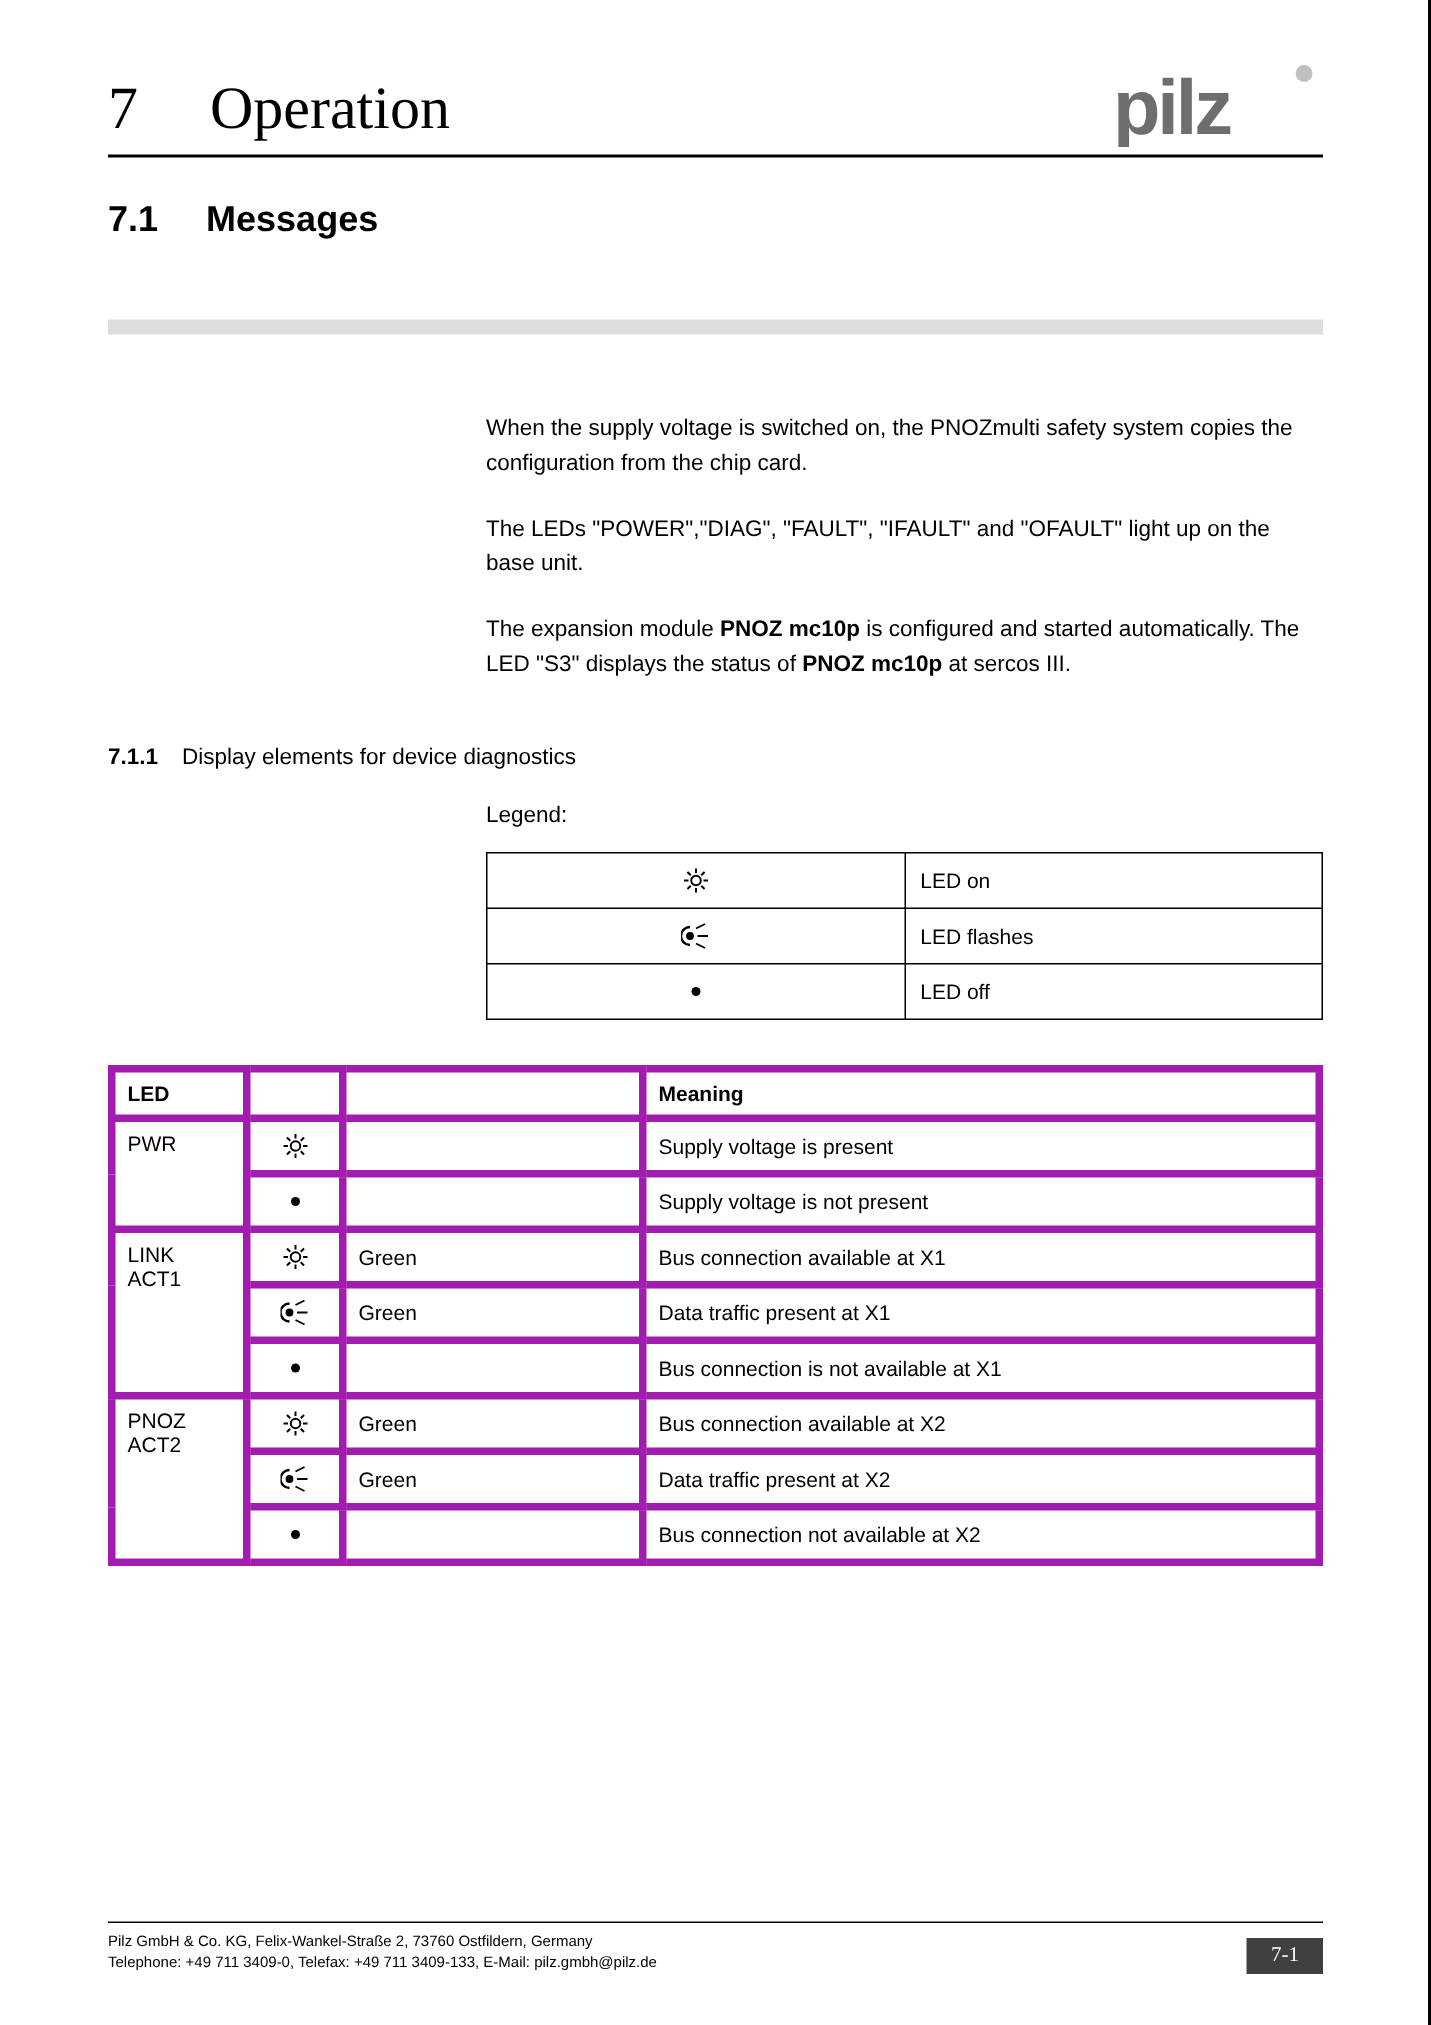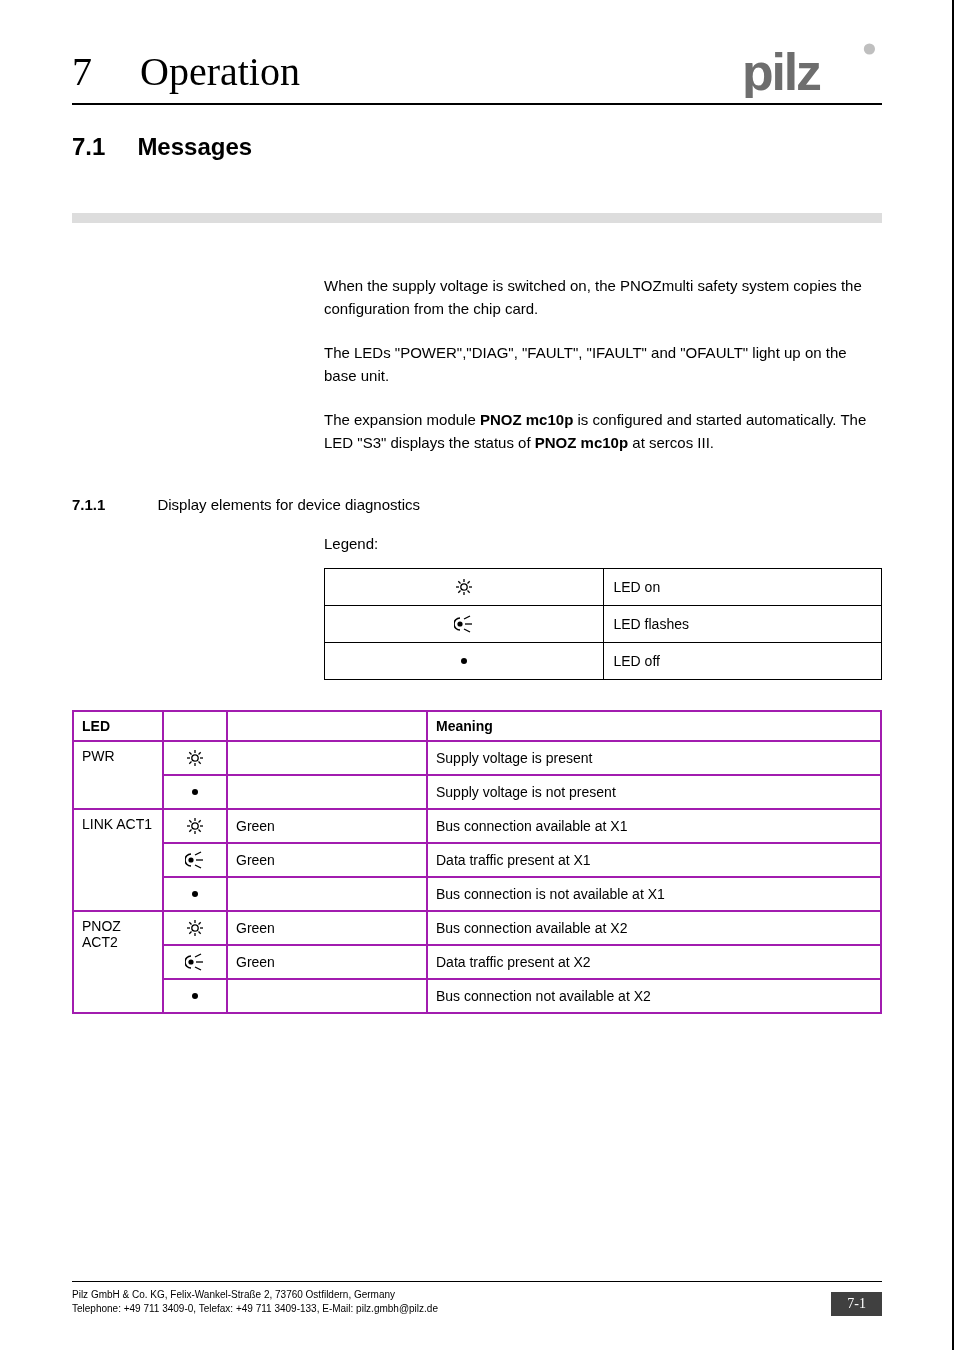--- a/index.html
+++ b/index.html
@@ -17,32 +17,32 @@
 
   .section-line { display: flex; align-items: baseline; gap: 32px; margin-top: 28px; }
   .section-num { font-size: 24px; font-weight: 700; }
   .section-title { font-size: 24px; font-weight: 700; }
 
   .grey-bar { height: 10px; background: #ddd; margin-top: 52px; margin-bottom: 52px; }
 
   .body-col { margin-left: 252px; }
   .para { font-size: 15px; line-height: 1.5; margin-bottom: 22px; }
 
-  .subsection-line { display: flex; align-items: baseline; gap: 52px; margin-top: 42px; margin-bottom: 22px; }
+  .subsection-line { display: flex; align-items: baseline; gap: 16px; margin-top: 42px; margin-bottom: 22px; }
   .subsection-num { font-size: 15px; font-weight: 700; }
   .subsection-title { font-size: 15px; font-weight: 400; }
 
   .legend-label { font-size: 15px; margin-bottom: 16px; }
 
   .legend-table { width: 100%; border-collapse: collapse; margin-bottom: 30px; }
   .legend-table td { border: 1px solid #000; padding: 8px 10px; font-size: 14px; vertical-align: middle; margin-top: 32px; }
   .legend-table td.sym { width: 50%; text-align: center; }
 
   .main-table { width: 810px; border-collapse: collapse; margin-left: 0; }
-  .main-table th, .main-table td { border: 2px solid #a21caf; padding: 6px 8px; font-size: 14px; text-align: left; vertical-align: middle; }
+  .main-table th, .main-table td { border: 5px solid #a21caf; padding: 6px 8px; font-size: 14px; text-align: left; vertical-align: middle; }
   .main-table th { font-weight: 700; }
   .col-led   { width: 90px; }
   .col-sym   { width: 64px; text-align: center; }
   .col-color { width: 200px; }
   .col-mean  { }
 
   .icon-cell svg { display: block; margin: 0 auto; }
 
   .footer { position: absolute; bottom: 34px; left: 72px; right: 72px; }
   .footer-hr { border: none; border-top: 1px solid #000; margin-bottom: 6px; }

